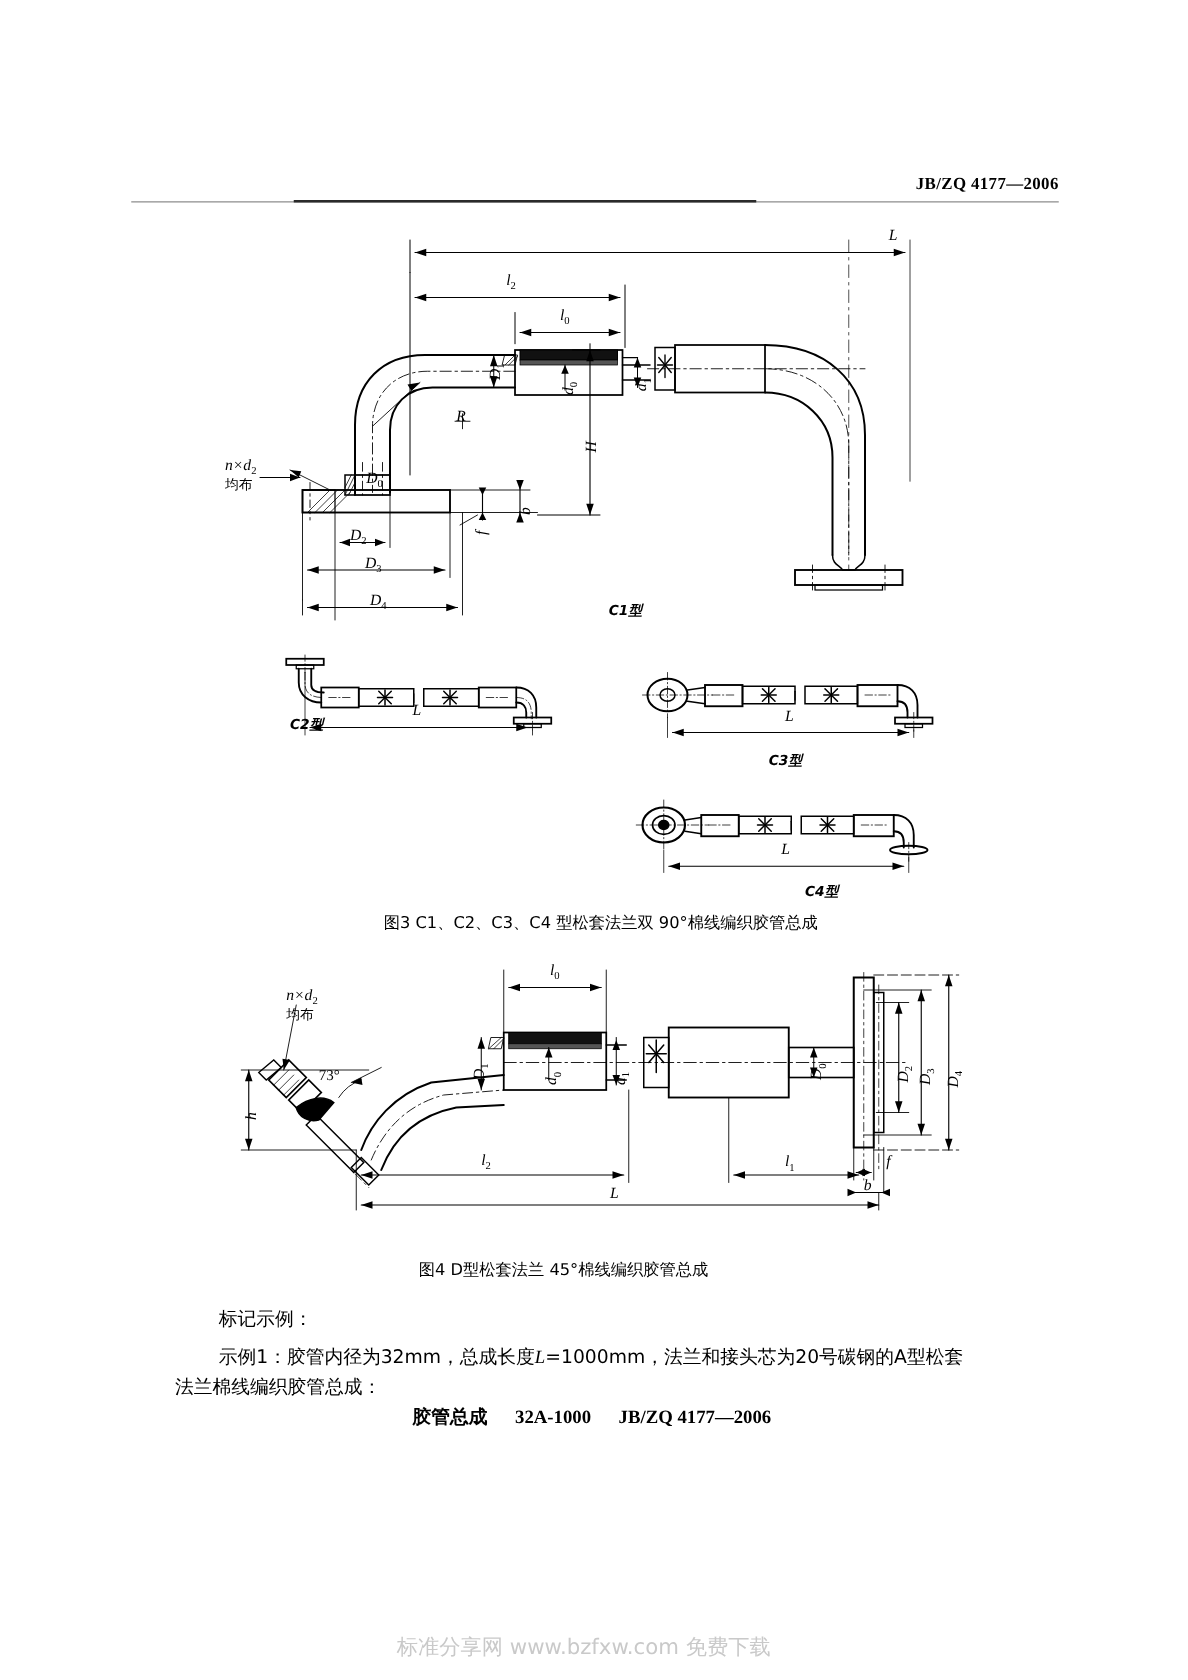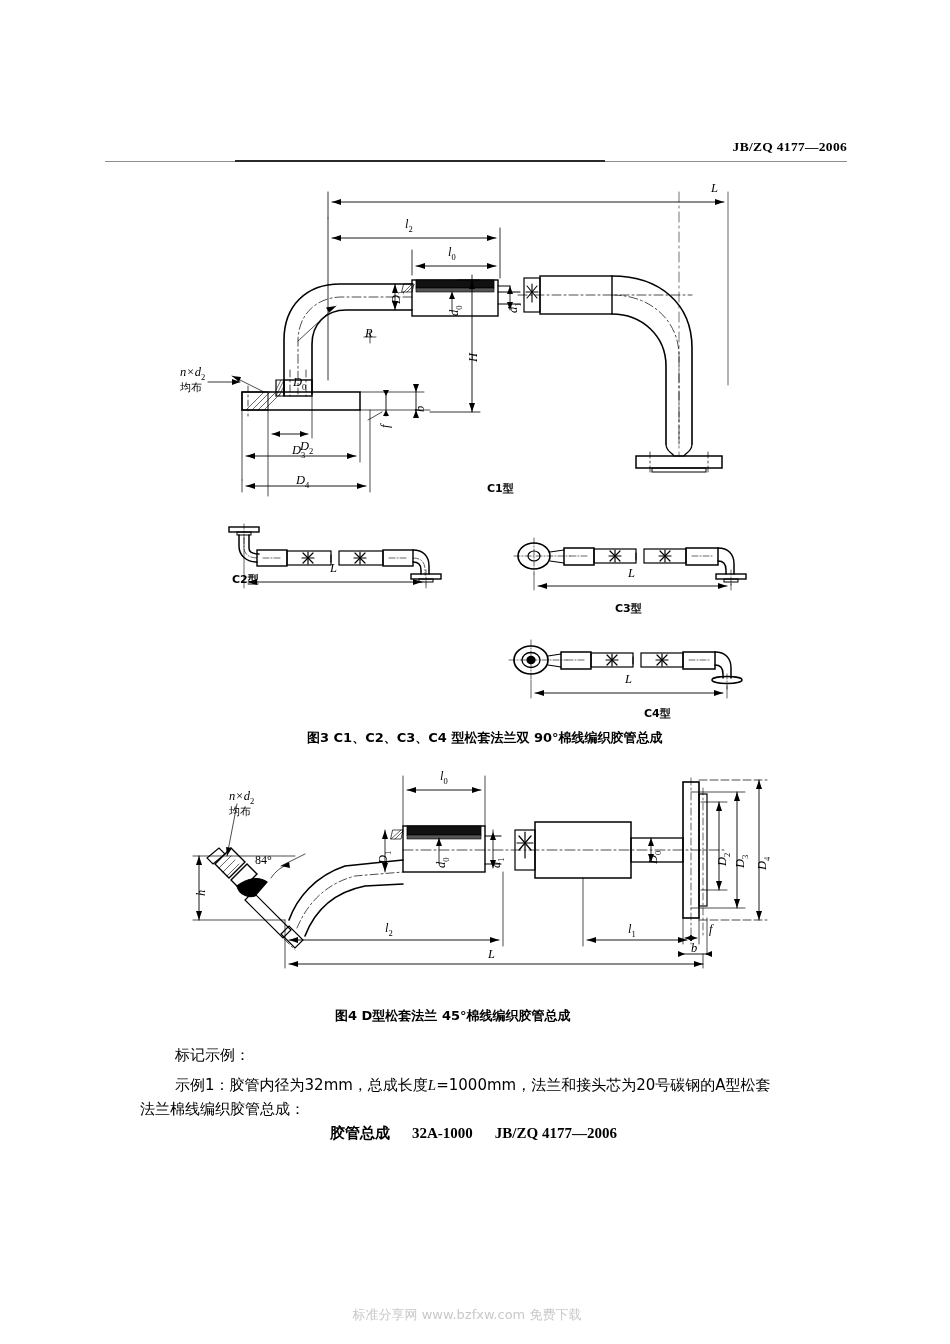--- a/index.html
+++ b/index.html
@@ -30,41 +30,41 @@
   .lbl {
     position:absolute; font-family:"Liberation Serif", serif;
     font-style:italic; font-size:12.5px; white-space:nowrap;
     line-height:1;
   }
   .lbl.up { font-style:normal; }
   .lbl sub { font-size:8.5px; font-style:normal; }
   .lbl.rot { transform:rotate(-90deg); transform-origin:0 0; }
   .cap {
     position:absolute; font-family:"DejaVu Sans", sans-serif;
-    font-weight:bold; font-size:13px; white-space:nowrap;
+    font-weight:normal; font-size:13px; white-space:nowrap;
   }
   .subcap {
     position:absolute; font-family:"DejaVu Sans", sans-serif;
-    font-weight:bold; font-size:11px; white-space:nowrap;
+    font-weight:bold; font-size:11px; white-space:nowrap;font-style:italic;
   }
 
   
   .bodytext {
     position:absolute; font-family:"DejaVu Sans", sans-serif;
     font-size:15px; white-space:nowrap; color:#000;
   }
   .bodytext.mark { font-family:"DejaVu Sans", sans-serif; font-weight:bold; }
   .mono-ital { font-family:"Liberation Serif", serif; font-style:italic; }
   .lat { font-family:"Liberation Serif", serif; }
 
   
   .footer {
     position:absolute; left:0; top:1306px; width:934px;
     text-align:center; color:#c9c9c9;
-    font-family:"DejaVu Sans", sans-serif; font-size:13px;
+    font-family:"DejaVu Sans", sans-serif; font-size:17px;
   }
   svg { display:block; overflow:visible; }
 </style>
 </head>
 <body>
 
 <div class="page">
 
   <div class="hdr-code">JB/ZQ 4177—2006</div>
   <div class="hdr-rule"></div>
@@ -233,21 +233,21 @@
       <i>d</i><sub>1</sub></div>
     <div class="lbl" style="left:185px; top:147px;"><i>R</i></div>
     <div class="lbl rot" style="left:287px; top:182px;"><i>H</i></div>
     <div class="lbl" style="left:113px; top:196px;">
       <i>D</i><sub>0</sub></div>
     <div class="lbl" style="left:0px; top:186px;">
       <i>n</i>×<i>d</i><sub>2</sub></div>
     <div class="lbl up" style="left:0px; top:202px; font-family:'DejaVu Sans',sans-serif; font-size:11px;">均布</div>
     <div class="lbl rot" style="left:234px; top:232px;"><i>b</i></div>
     <div class="lbl rot" style="left:199px; top:248px;"><i>f</i></div>
-    <div class="lbl" style="left:100px; top:260px;margin-left:20px;">
+    <div class="lbl" style="left:100px; top:242px;">
       <i>D</i><sub>2</sub></div>
     <div class="lbl" style="left:112px; top:264px;">
       <i>D</i><sub>3</sub></div>
     <div class="lbl" style="left:116px; top:294px;">
       <i>D</i><sub>4</sub></div>
   </div>
 
   <div class="subcap" style="left:487px; top:481px;">C1型</div>
 
   <div class="fig" style="left:205px; top:522px; width:260px; height:90px;">
@@ -542,21 +542,21 @@
         <path d="M518,196 l-9,-3 v6 z" fill="#000" stroke="none"></path>
         <line x1="518" y1="186" x2="518" y2="200" stroke-width="0.7"></line>
       </g>
     </svg>
 
     <div class="lbl" style="left:255px; top:2px;">
       <i>l</i><sub>0</sub></div>
     <div class="lbl" style="left:44px; top:22px;">
       <i>n</i>×<i>d</i><sub>2</sub></div>
     <div class="lbl up" style="left:44px; top:38px; font-family:'DejaVu Sans',sans-serif; font-size:11px;">均布</div>
-    <div class="lbl up" style="left:70px; top:86px; font-size:12px;">84°</div>
+    <div class="lbl up" style="left:70px; top:86px; font-size:12px;">73°</div>
     <div class="lbl rot" style="left:10px; top:128px;"><i>h</i></div>
     <div class="lbl rot" style="left:192px; top:96px;">
       <i>D</i><sub>1</sub></div>
     <div class="lbl rot" style="left:250px; top:100px;">
       <i>d</i><sub>0</sub></div>
     <div class="lbl rot" style="left:305px; top:100px;">
       <i>d</i><sub>1</sub></div>
     <div class="lbl rot" style="left:462px; top:96px;">
       <i>D</i><sub>0</sub></div>
     <div class="lbl rot" style="left:531px; top:98px;">

